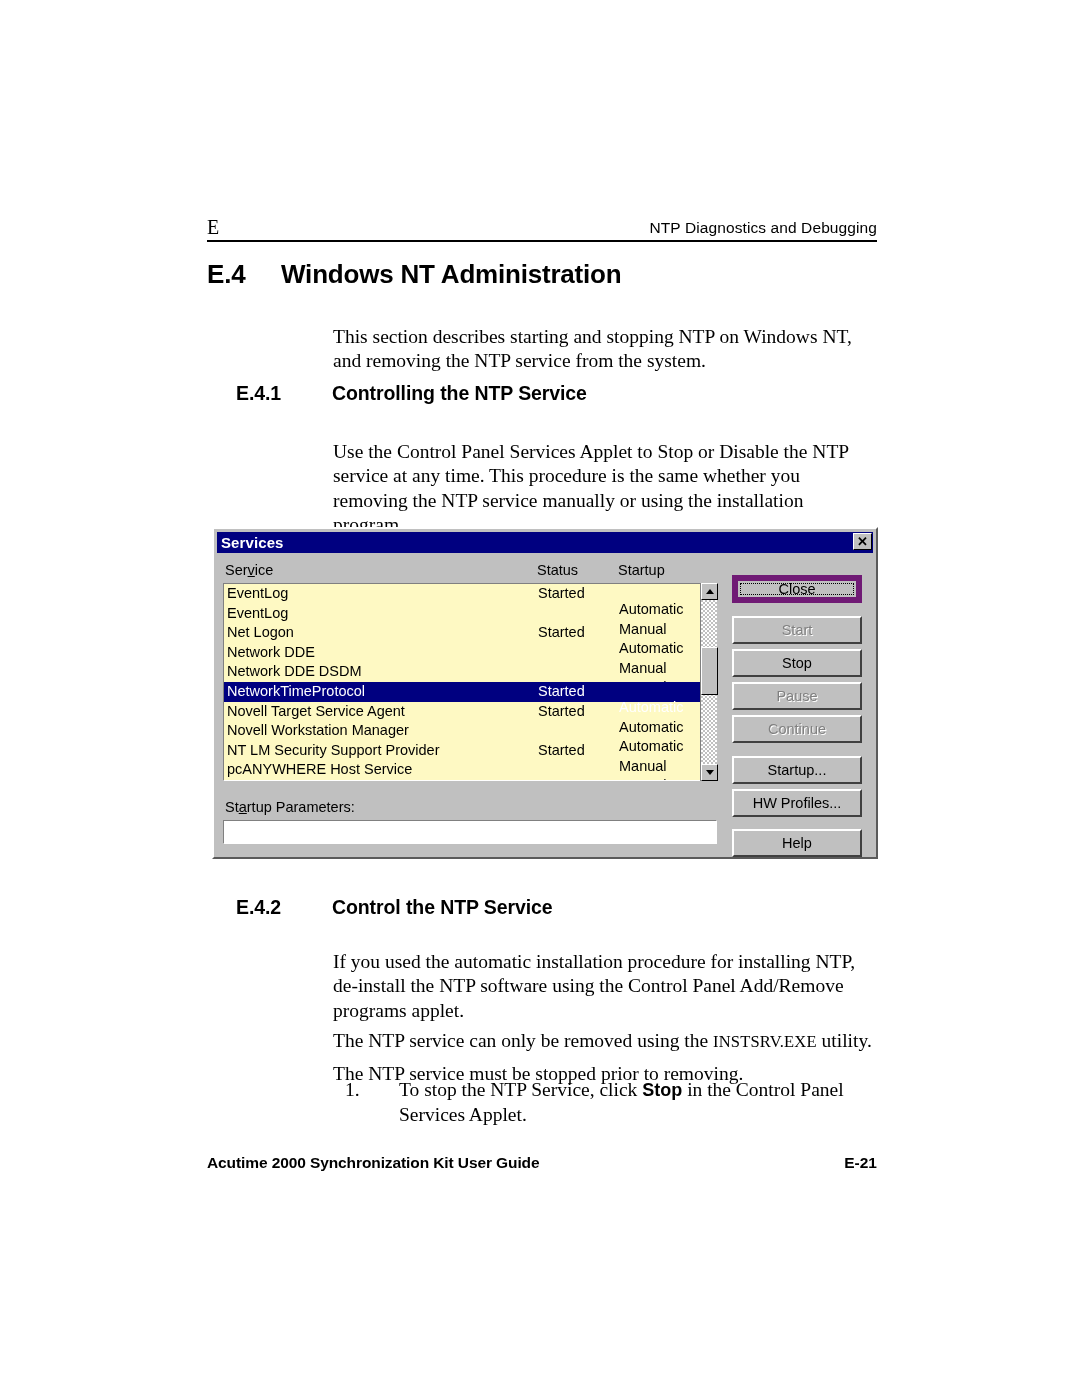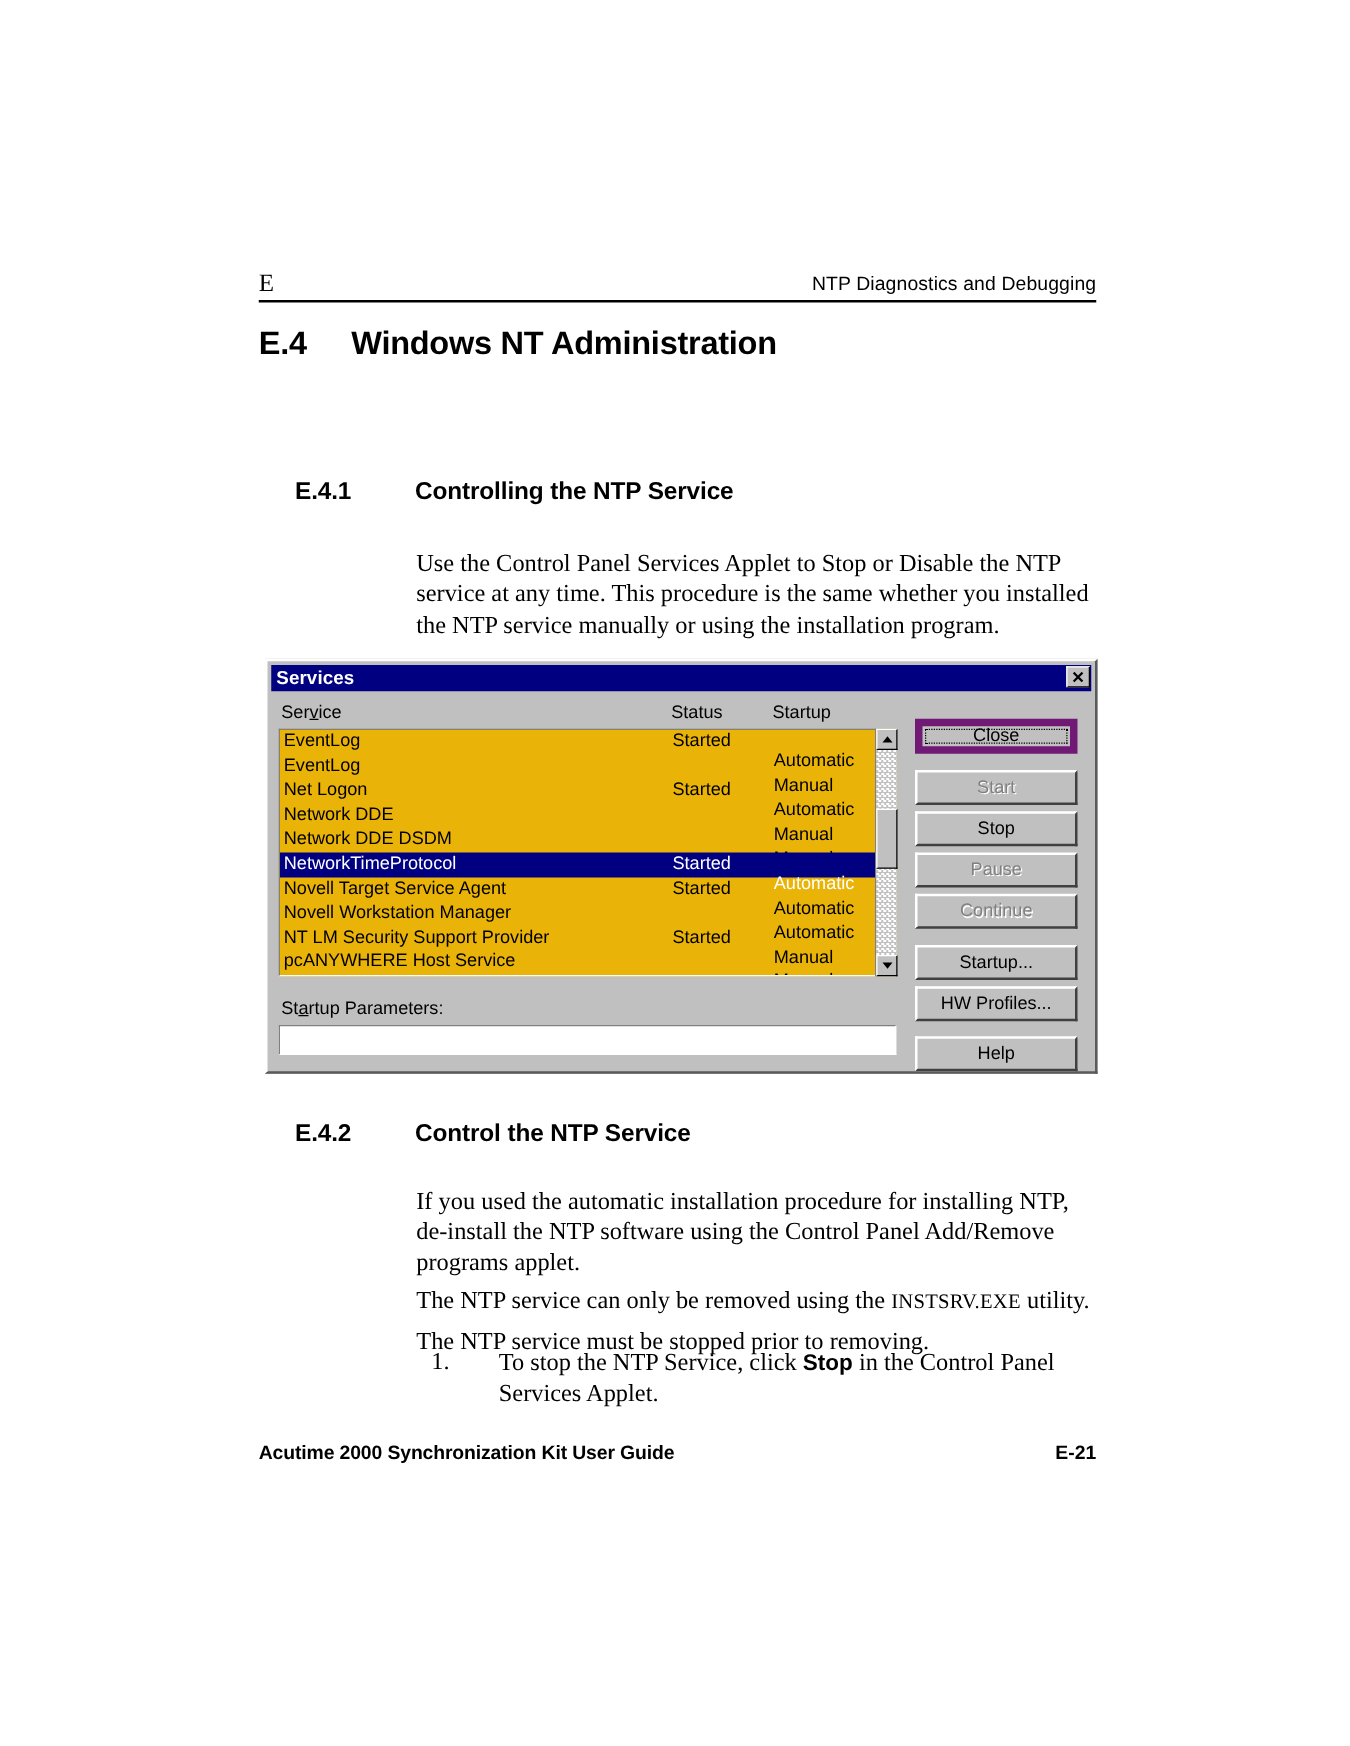--- a/index.html
+++ b/index.html
@@ -218,21 +218,21 @@
   #colh-startup { left: 404px; }
   .ul { text-decoration: underline; }
 
   
   .listbox {
     position: absolute;
     left: 9px;
     top: 54px;
     width: 494px;
     height: 198px;
-    background: #eab308;
+    background: #fef9c3;
     border-top: 1px solid #808080;
     border-left: 1px solid #808080;
     border-right: 1px solid #ffffff;
     border-bottom: 1px solid #ffffff;
     box-sizing: border-box;
     overflow: hidden;
   }
   .lb-row {
     position: relative;
     height: 19.6px;
@@ -382,26 +382,27 @@
   <div class="runhead">
     <span class="runhead-chapter">E</span>
     <span class="runhead-title">NTP Diagnostics and Debugging</span>
     <div class="runhead-rule"></div>
   </div>
 
   <div class="h1">
     <span class="num">E.4</span><span>Windows NT Administration</span>
   </div>
 
+  <p class="body-p" id="p-intro">This section describes starting and stopping NTP on Windows NT, and removing the NTP service from the system.</p>
 
   <div class="h2" id="h2-controlling">
     <span class="num">E.4.1</span><span>Controlling the NTP Service</span>
   </div>
 
-  <p class="body-p" id="p-use">Use the Control Panel Services Applet to Stop or Disable the NTP service at any time. This procedure is the same whether you installed the NTP service manually or using the installation program.</p>
+  <p class="body-p" id="p-use">Use the Control Panel Services Applet to Stop or Disable the NTP service at any time. This procedure is the same whether you removing the NTP service manually or using the installation program.</p>
 
   <div class="dlg">
 
     <div class="dlg-titlebar">
       <span class="dlg-title">Services</span>
       <div class="dlg-close">✕</div>
     </div>
 
     <div class="col-hdr" id="colh-service">Ser<span class="ul">v</span>ice</div>
     <div class="col-hdr" id="colh-status">Status</div>

